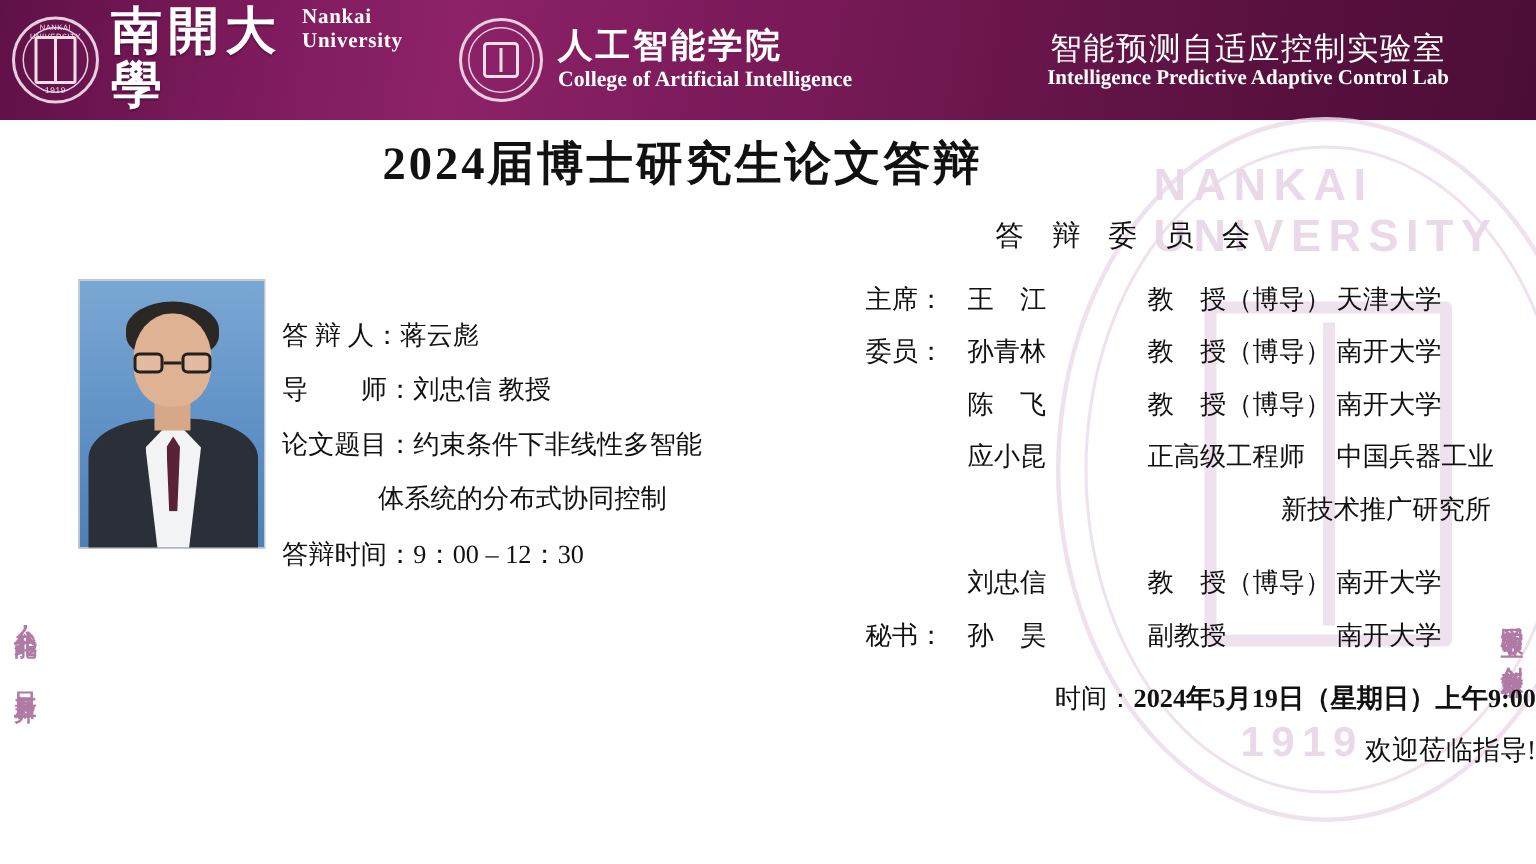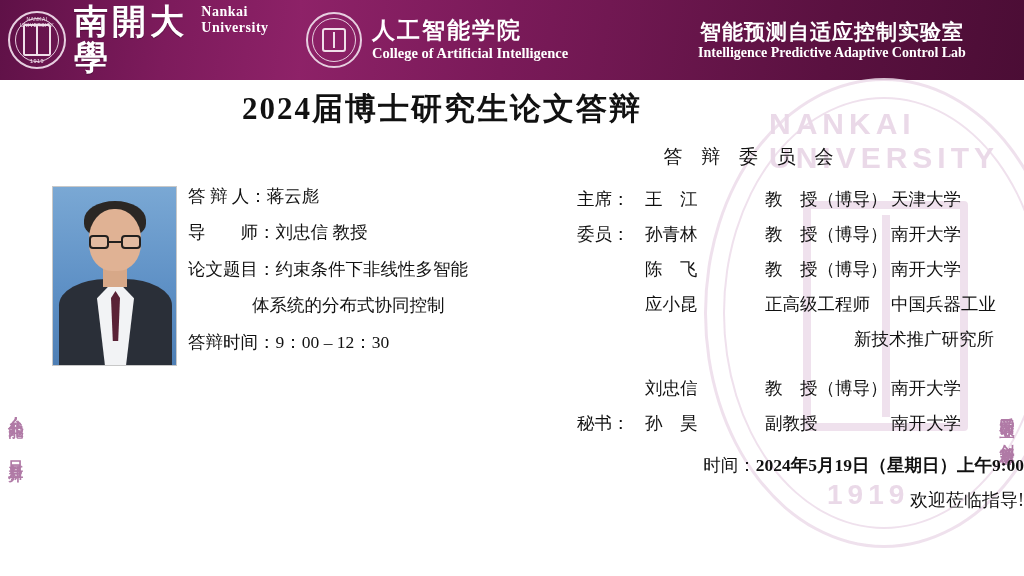--- a/index.html
+++ b/index.html
@@ -124,21 +124,21 @@
     content: "";
     position: absolute;
     left: 50%; top: 2px; bottom: 2px; width: 2px; margin-left: -1px;
     background: #f0dfe9;
   }
   .cai-text { color: #fff; display: flex; flex-direction: column; }
   .cai-cn { font-size: 23px; font-weight: bold; letter-spacing: 2px; line-height: 1.15; }
   .cai-en { font-size: 14.5px; font-weight: bold; font-family: "Liberation Serif", serif; }
 
   .lab-text { color: #fff; text-align: center; }
-  .lab-cn { font-size: 21px; font-weight: bold; letter-spacing: 1px; line-height: 1.25; }
+  .lab-cn { font-size: 21px; font-weight: normal; letter-spacing: 1px; line-height: 1.25; }
   .lab-en { font-size: 14px; font-weight: bold; font-family: "Liberation Serif", serif; }
 
   
   .watermark {
     position: absolute;
     right: -40px; top: 78px;
     width: 360px; height: 470px;
     border-radius: 50%;
     border: 3px solid #eddcea;
     opacity: .85;
@@ -186,21 +186,21 @@
     text-orientation: upright;
     letter-spacing: 2px;
   }
   .side-left { left: 6px; bottom: 10px; height: 160px; }
   .side-right { right: 8px; bottom: 10px; height: 160px; }
   .side-col { display: inline-block; }
 
   
   .main-title {
     position: absolute;
-    left: 0; top: 88px; width: 884px;
+    left: 13px; top: 88px; width: 884px;
     text-align: center;
     font-size: 31px;
     font-weight: bold;
     color: #111;
     letter-spacing: 2px;
   }
 
   
   .photo {
     position: absolute;
@@ -264,21 +264,21 @@
     position: absolute;
     left: 58px; top: 104px;
     width: 9px; height: 50px;
     background: #5a2236;
     clip-path: polygon(50% 0, 100% 14%, 80% 100%, 20% 100%, 0 14%);
   }
 
   
   .info {
     position: absolute;
-    left: 188px; top: 178px;
+    left: 188px; top: 205px;
     width: 350px;
     font-size: 17.5px;
     color: #111;
     line-height: 2.08;
   }
   .info-row { display: flex; }
   .info-label { white-space: pre; }
   .info-value { }
   .info-cont { padding-left: 64px; }
 

